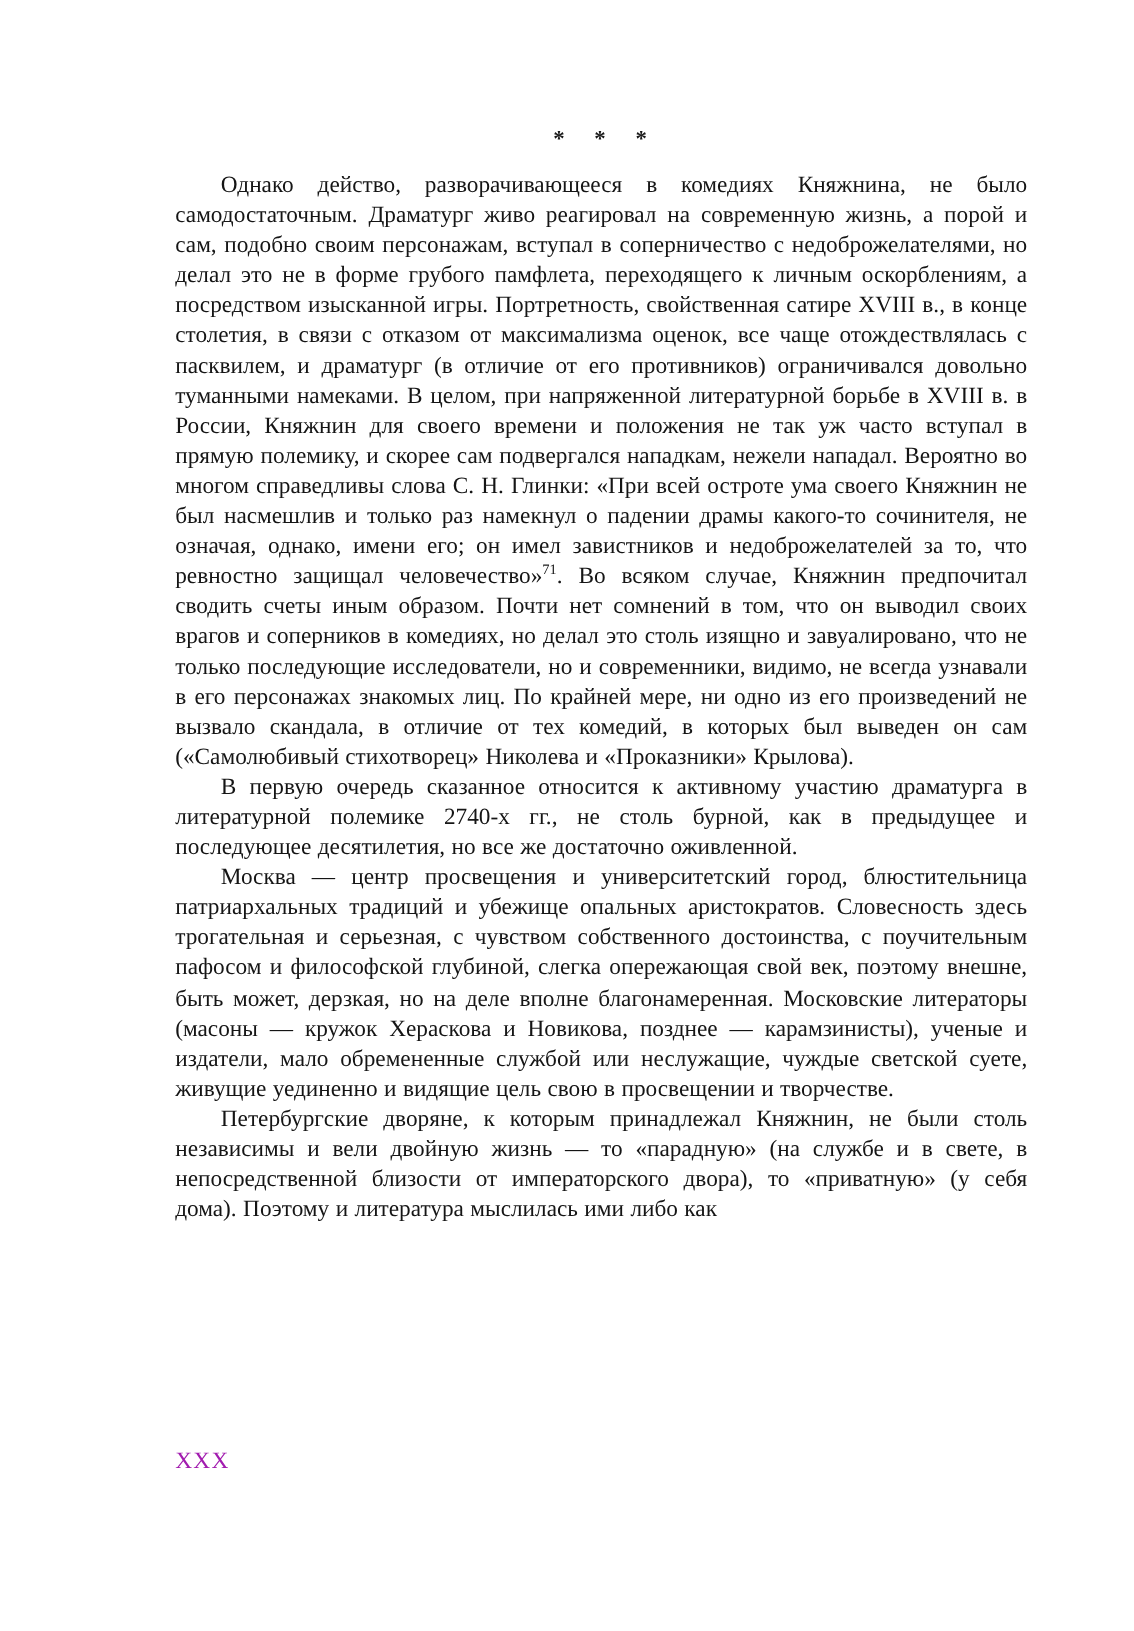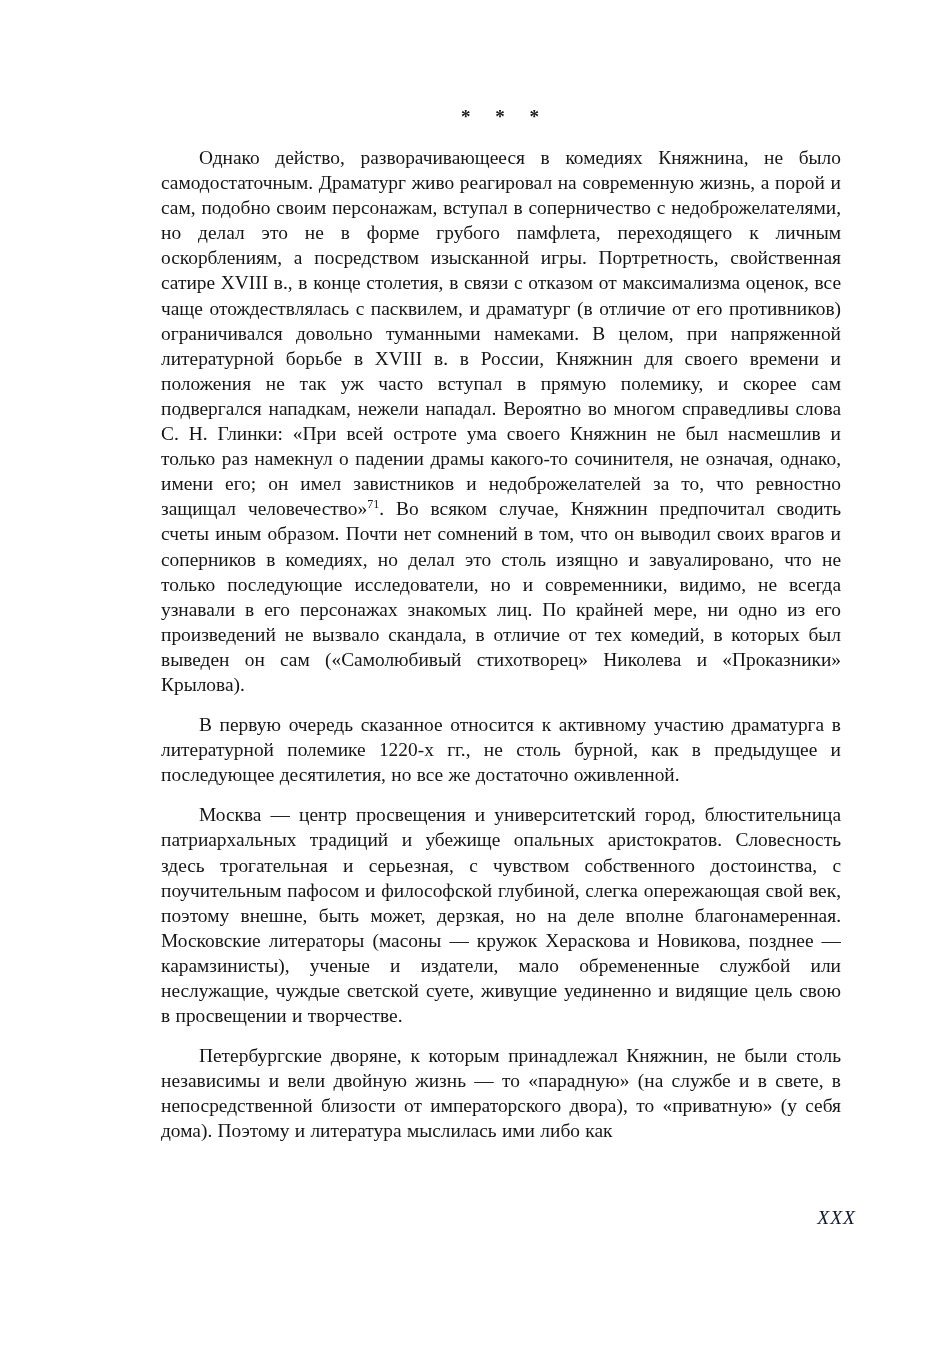--- a/index.html
+++ b/index.html
@@ -22,58 +22,57 @@
     text-align: center;
     font-size: 19px;
     font-weight: bold;
     letter-spacing: 2px;
     word-spacing: 16px;
     height: 24px;
     margin-bottom: 12px;
     color: #1a1a1a;
   }
   .text-block p {
-    margin: 15px;
+    margin: 0;
     font-size: 19.4px;
     line-height: 25.1px;
     text-align: justify;
     text-indent: 38px;
     hyphens: auto;
     -webkit-hyphens: auto;
     word-spacing: 0.5px;
   }
   .text-block p sup {
     font-size: 12px;
     line-height: 0;
     vertical-align: super;
   }
   .page-number {
     position: absolute;
     top: 1207px;
     left: 146px;
     width: 710px;
-    text-align: right;
+    text-align: left;
     font-size: 19.5px;
     letter-spacing: 1px;
-    color: #0f172a;
-    font-style: italic;
+    color: #a21caf;
   }
 </style>
 </head>
 <body>
 
 <div class="page">
 
   <div class="separator">* * *</div>
 
   <div class="text-block">
 
     <p><span>Однако действо, разворачивающееся в комедиях Княжнина, не было самодостаточным. Драматург живо реагировал на современную жизнь, а порой и сам, подобно своим персонажам, вступал в соперничество с недоброжелателями, но делал это не в форме грубого памфлета, переходящего к личным оскорблениям, а посредством изысканной игры. Портретность, свойственная сатире XVIII в., в конце столетия, в связи с отказом от максимализма оценок, все чаще отождествлялась с пасквилем, и драматург (в отличие от его противников) ограничивался довольно туманными намеками. В целом, при напряженной литературной борьбе в XVIII в. в России, Княжнин для своего времени и положения не так уж часто вступал в прямую полемику, и скорее сам подвергался нападкам, нежели нападал. Вероятно во многом справедливы слова С. Н. Глинки: «При всей остроте ума своего Княжнин не был насмешлив и только раз намекнул о падении драмы какого-то сочинителя, не означая, однако, имени его; он имел завистников и недоброжелателей за то, что ревностно защищал человечество»</span><sup>71</sup><span>. Во всяком случае, Княжнин предпочитал сводить счеты иным образом. Почти нет сомнений в том, что он выводил своих врагов и соперников в комедиях, но делал это столь изящно и завуалировано, что не только последующие исследователи, но и современники, видимо, не всегда узнавали в его персонажах знакомых лиц. По крайней мере, ни одно из его произведений не вызвало скандала, в отличие от тех комедий, в которых был выведен он сам («Самолюбивый стихотворец» Николева и «Проказники» Крылова).</span></p>
 
-    <p>В первую очередь сказанное относится к активному участию драматурга в литературной полемике 1220-х гг., не столь бурной, как в предыдущее и последующее десятилетия, но все же достаточно оживленной.</p>
+    <p>В первую очередь сказанное относится к активному участию драматурга в литературной полемике 2740-х гг., не столь бурной, как в предыдущее и последующее десятилетия, но все же достаточно оживленной.</p>
 
 
     <p>Москва — центр просвещения и университетский город, блюстительница патриархальных традиций и убежище опальных аристократов. Словесность здесь трогательная и серьезная, с чувством собственного достоинства, с поучительным пафосом и философской глубиной, слегка опережающая свой век, поэтому внешне, быть может, дерзкая, но на деле вполне благонамеренная. Московские литераторы (масоны — кружок Хераскова и Новикова, позднее — карамзинисты), ученые и издатели, мало обремененные службой или неслужащие, чуждые светской суете, живущие уединенно и видящие цель свою в просвещении и творчестве.</p>
 
     <p>Петербургские дворяне, к которым принадлежал Княжнин, не были столь независимы и вели двойную жизнь — то «парадную» (на службе и в свете, в непосредственной близости от императорского двора), то «приватную» (у себя дома). Поэтому и литература мыслилась ими либо как</p>
 
   </div>
 
   <div class="page-number">XXX</div>
 

